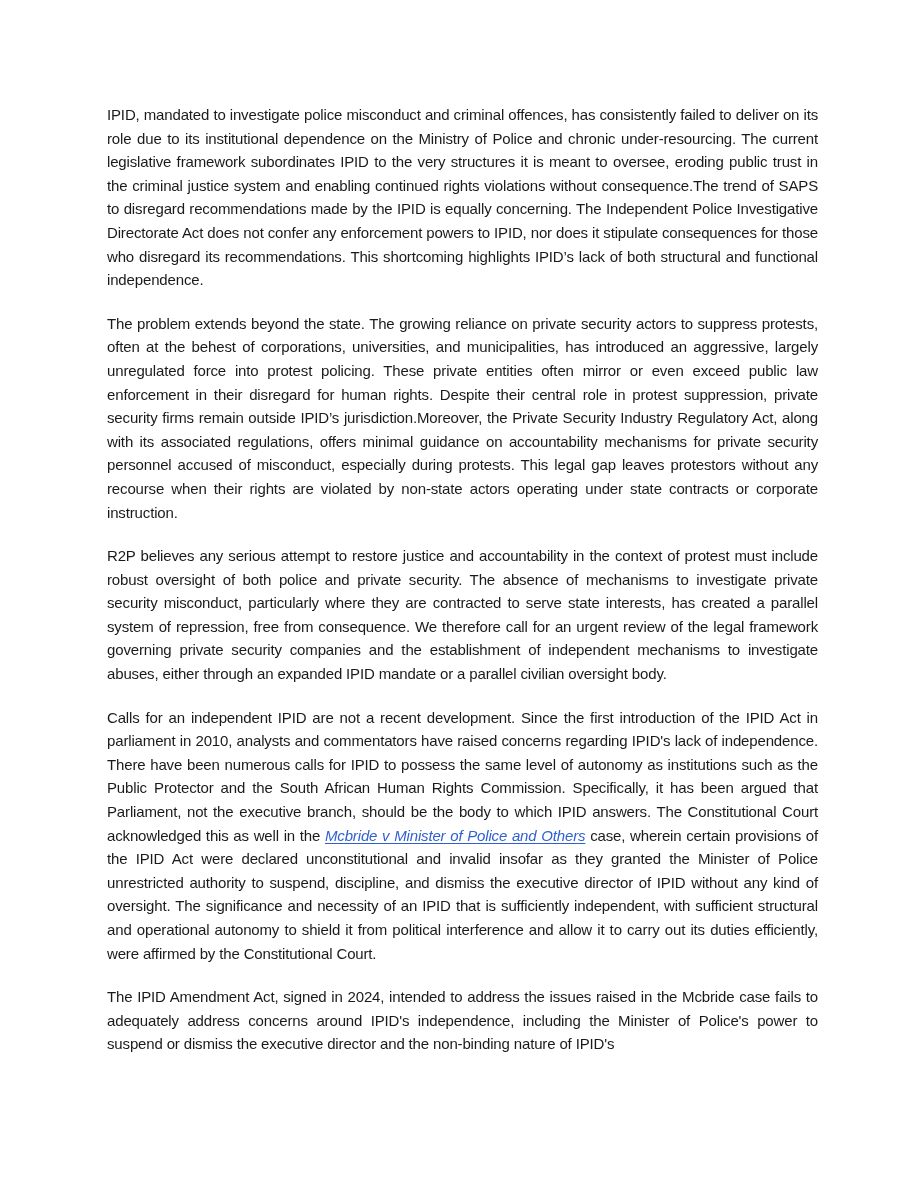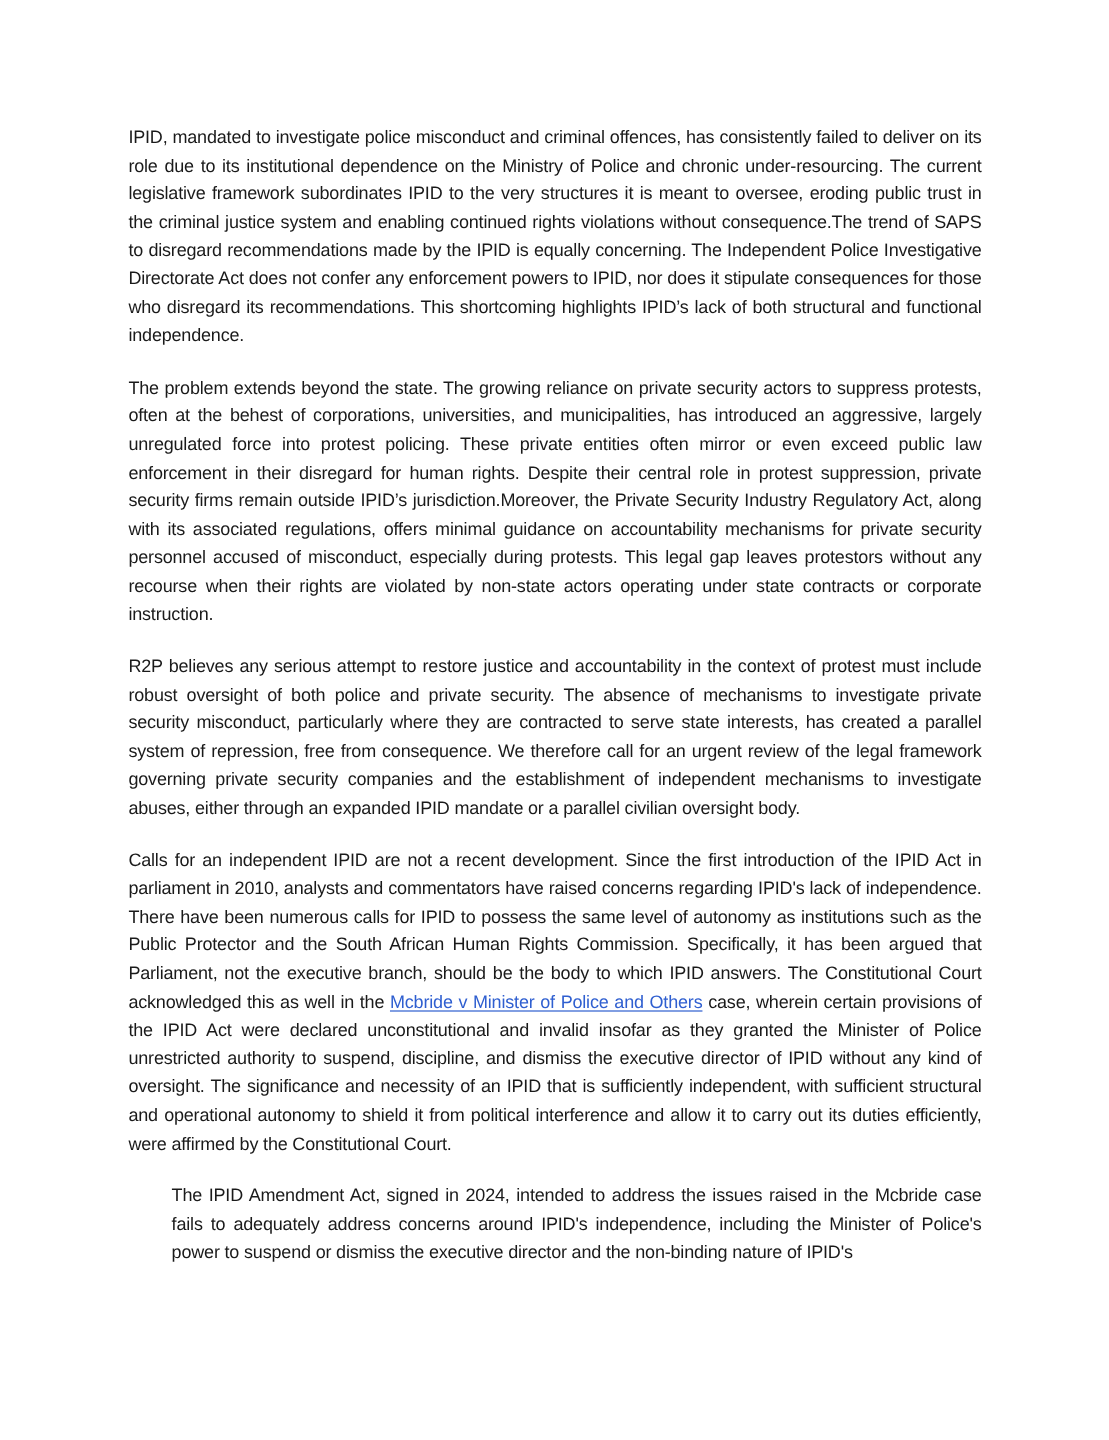--- a/index.html
+++ b/index.html
@@ -24,27 +24,27 @@
       line-height: 23.6px;
       letter-spacing: -0.15px;
     }
     .para {
       margin: 0 0 20px 0;
       text-align: justify;
       text-align-last: left;
     }
     .link {
       color: #2f5fd0;
+      font-style: italic;
       text-decoration: underline;
       text-underline-offset: 2px;
       cursor: pointer;
     }
     .para.last {
       margin-bottom: 0;
-      margin-left: 36px;
     }
   </style>
 </head>
 <body>
 
 <div class="page">
   <p class="para">IPID, mandated to investigate police misconduct and criminal offences, has consistently failed to deliver on its role due to its institutional dependence on the Ministry of Police and chronic under-resourcing. The current legislative framework subordinates IPID to the very structures it is meant to oversee, eroding public trust in the criminal justice system and enabling continued rights violations without consequence.The trend of SAPS to disregard recommendations made by the IPID is equally concerning. The Independent Police Investigative Directorate Act does not confer any enforcement powers to IPID, nor does it stipulate consequences for those who disregard its recommendations. This shortcoming highlights IPID’s lack of both structural and functional independence.</p>
   <p class="para">The problem extends beyond the state. The growing reliance on private security actors to suppress protests, often at the behest of corporations, universities, and municipalities, has introduced an aggressive, largely unregulated force into protest policing. These private entities often mirror or even exceed public law enforcement in their disregard for human rights. Despite their central role in protest suppression, private security firms remain outside IPID’s jurisdiction.Moreover, the Private Security Industry Regulatory Act, along with its associated regulations, offers minimal guidance on accountability mechanisms for private security personnel accused of misconduct, especially during protests. This legal gap leaves protestors without any recourse when their rights are violated by non-state actors operating under state contracts or corporate instruction.</p>
   <p class="para">R2P believes any serious attempt to restore justice and accountability in the context of protest must include robust oversight of both police and private security. The absence of mechanisms to investigate private security misconduct, particularly where they are contracted to serve state interests, has created a parallel system of repression, free from consequence. We therefore call for an urgent review of the legal framework governing private security companies and the establishment of independent mechanisms to investigate abuses, either through an expanded IPID mandate or a parallel civilian oversight body.</p>
   <p class="para"><span>Calls for an independent IPID are not a recent development. Since the first introduction of the IPID Act in parliament in 2010, analysts and commentators have raised concerns regarding IPID's lack of independence. There have been numerous calls for IPID to possess the same level of autonomy as institutions such as the Public Protector and the South African Human Rights Commission. Specifically, it has been argued that Parliament, not the executive branch, should be the body to which IPID answers. The Constitutional Court acknowledged this as well in the </span><a class="link">Mcbride v Minister of Police and Others</a><span> case, wherein certain provisions of the IPID Act were declared unconstitutional and invalid insofar as they granted the Minister of Police unrestricted authority to suspend, discipline, and dismiss the executive director of IPID without any kind of oversight. The significance and necessity of an IPID that is sufficiently independent, with sufficient structural and operational autonomy to shield it from political interference  and allow it to carry out its duties efficiently, were affirmed by the Constitutional Court.</span></p>

